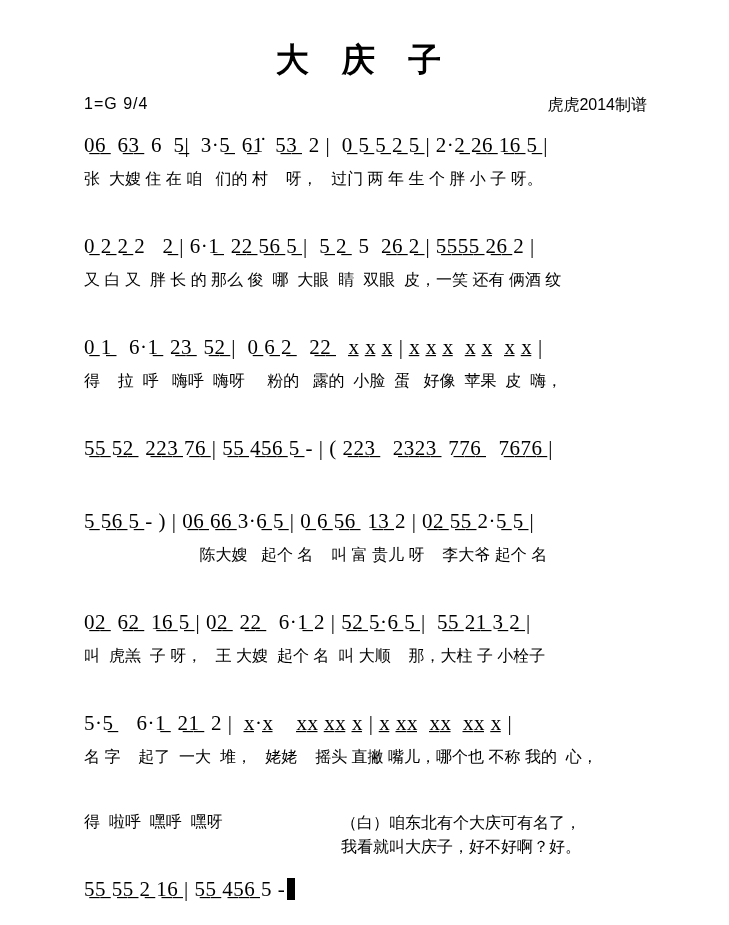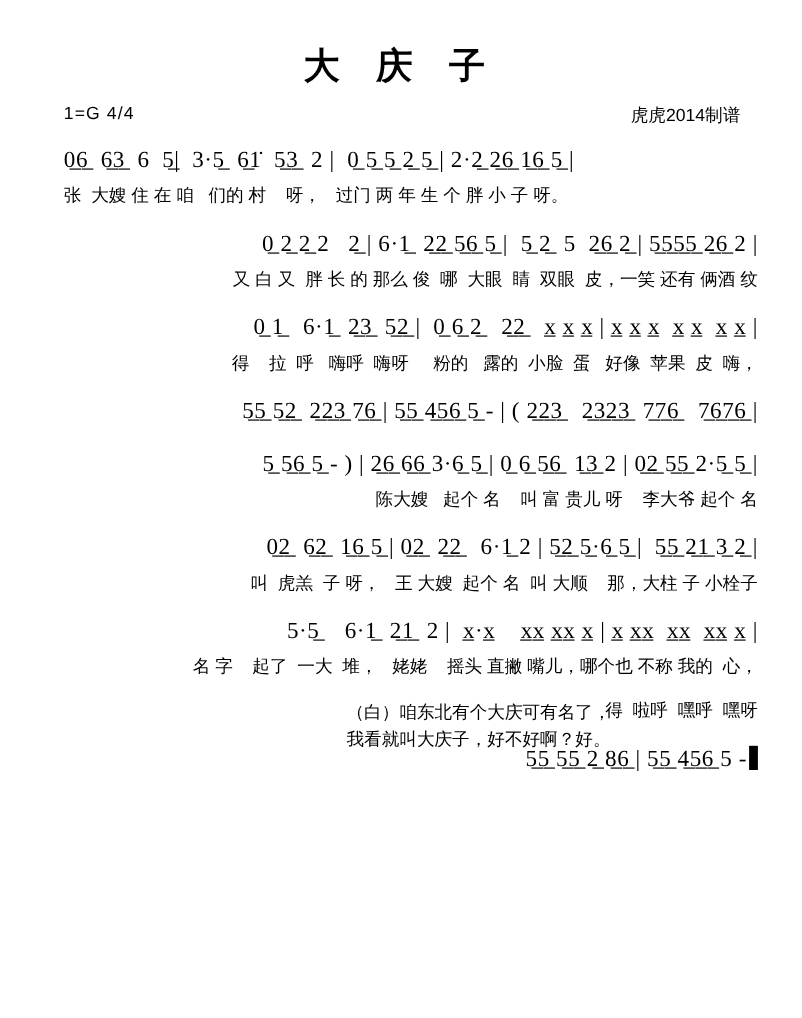--- a/index.html
+++ b/index.html
@@ -13,21 +13,21 @@
     font-family: "Liberation Serif", serif;
     color: #000000;
     position: relative;
     overflow: hidden;
   }
   .sheet {
     width: 729px;
     height: 925px;
     position: relative;
     box-sizing: border-box;
-    padding: 0 20px;
+    padding: 0 46px;
   }
   .title {
     text-align: center;
     font-size: 33px;
     font-weight: bold;
     letter-spacing: 12px;
     margin: 0;
     padding-top: 38px;
     font-family: "Liberation Sans", sans-serif;
   }
@@ -71,21 +71,21 @@
     line-height: 1.2;
     margin-top: 6px;
     height: 22px;
   }
   .spoken {
     font-family: Liberation Mono, monospace;
     font-size: 16px;
     white-space: pre;
     line-height: 1.5;
   }
-  .sys-gap { margin-top: 18px; text-align: right; }
+  .sys-gap { margin-top: 43px; }
   .spoken-block {
     position: absolute;
     left: 295px;
     top: 0;
   }
   .rel { position: relative; }
   .final-bar {
     display: inline-block;
     width: 8px;
     height: 22px;
@@ -95,21 +95,21 @@
   }
 </style>
 </head>
 <body>
 
 <div class="sheet">
 
   <h1 class="title">大 庆 子</h1>
 
   <div class="meta-row">
-    <div class="key-sig">1=G  4/4</div>
+    <div class="key-sig">1=G  9/4</div>
     <div class="composer">虎虎2014制谱</div>
   </div>
 
   <div class="system">
     <div class="notes">0̲6̲  6̲3̲  6  5̲|  3·5̲  6̲1̇  5̲3̲  2 |  0̲ 5̲ 5̲ 2̲ 5̲ | 2·2̲ 2̲6̲ 1̲6̲ 5̲ |</div>
     <div class="lyrics">张  大嫂 住 在 咱   们的 村    呀，   过门 两 年 生 个 胖 小 子 呀。</div>
   </div>
 
   <div class="system sys-gap">
     <div class="notes">0̲ 2̲ 2̲ 2   2̲ | 6·1̲  2̲2̲ 5̲6̲ 5̲ |  5̲ 2̲  5  2̲6̲ 2̲ | 5̲5̲5̲5̲ 2̲6̲ 2 |</div>
@@ -119,21 +119,21 @@
   <div class="system sys-gap">
     <div class="notes">0̲ 1̲   6·1̲  2̲3̲  5̲2̲ |  0̲ 6̲ 2̲   2̲2̲   x̲ x̲ x̲ | x̲ x̲ x̲  x̲ x̲  x̲ x̲ |</div>
     <div class="lyrics">得    拉  呼   嗨呼  嗨呀     粉的   露的  小脸  蛋   好像  苹果  皮  嗨，</div>
   </div>
 
   <div class="system sys-gap">
     <div class="notes">5̲5̲ 5̲2̲  2̲2̲3̲ 7̲6̲ | 5̲5̲ 4̲5̲6̲ 5̲ - | ( 2̲2̲3̲   2̲3̲2̲3̲  7̲7̲6̲   7̲6̲7̲6̲ |</div>
   </div>
 
   <div class="system sys-gap">
-    <div class="notes">5̲ 5̲6̲ 5̲ - ) | 2̲6̲ 6̲6̲ 3·6̲ 5̲ | 0̲ 6̲ 5̲6̲  1̲3̲ 2 | 0̲2̲ 5̲5̲ 2·5̲ 5̲ |</div>
+    <div class="notes">5̲ 5̲6̲ 5̲ - ) | 0̲6̲ 6̲6̲ 3·6̲ 5̲ | 0̲ 6̲ 5̲6̲  1̲3̲ 2 | 0̲2̲ 5̲5̲ 2·5̲ 5̲ |</div>
     <div class="lyrics">                          陈大嫂   起个 名    叫 富 贵儿 呀    李大爷 起个 名</div>
   </div>
 
   <div class="system sys-gap">
     <div class="notes">0̲2̲  6̲2̲  1̲6̲ 5̲ | 0̲2̲  2̲2̲   6·1̲ 2 | 5̲2̲ 5̲·6̲ 5̲ |  5̲5̲ 2̲1̲ 3̲ 2̲ |</div>
     <div class="lyrics">叫  虎羔  子 呀，   王 大嫂  起个 名  叫 大顺    那，大柱 子 小栓子</div>
   </div>
 
   <div class="system sys-gap">
     <div class="notes">5·5̲    6·1̲  2̲1̲  2 |  x̲·x̲    x̲x̲ x̲x̲ x̲ | x̲ x̲x̲  x̲x̲  x̲x̲ x̲ |</div>
@@ -142,16 +142,16 @@
 
   <div class="system sys-gap rel">
     <div class="lyrics">得  啦呼  嘿呼  嘿呀</div>
     <div class="spoken-block">
       <div class="spoken">（白）咱东北有个大庆可有名了，
 我看就叫大庆子，好不好啊？好。</div>
     </div>
   </div>
 
   <div class="system sys-gap">
-    <div class="notes"><span>5̲5̲ 5̲5̲ 2̲ 8̲6̲ | 5̲5̲ 4̲5̲6̲ 5 -</span><span class="final-bar"></span></div>
+    <div class="notes"><span>5̲5̲ 5̲5̲ 2̲ 1̲6̲ | 5̲5̲ 4̲5̲6̲ 5 -</span><span class="final-bar"></span></div>
   </div>
 
 </div>
 
 </body></html>

